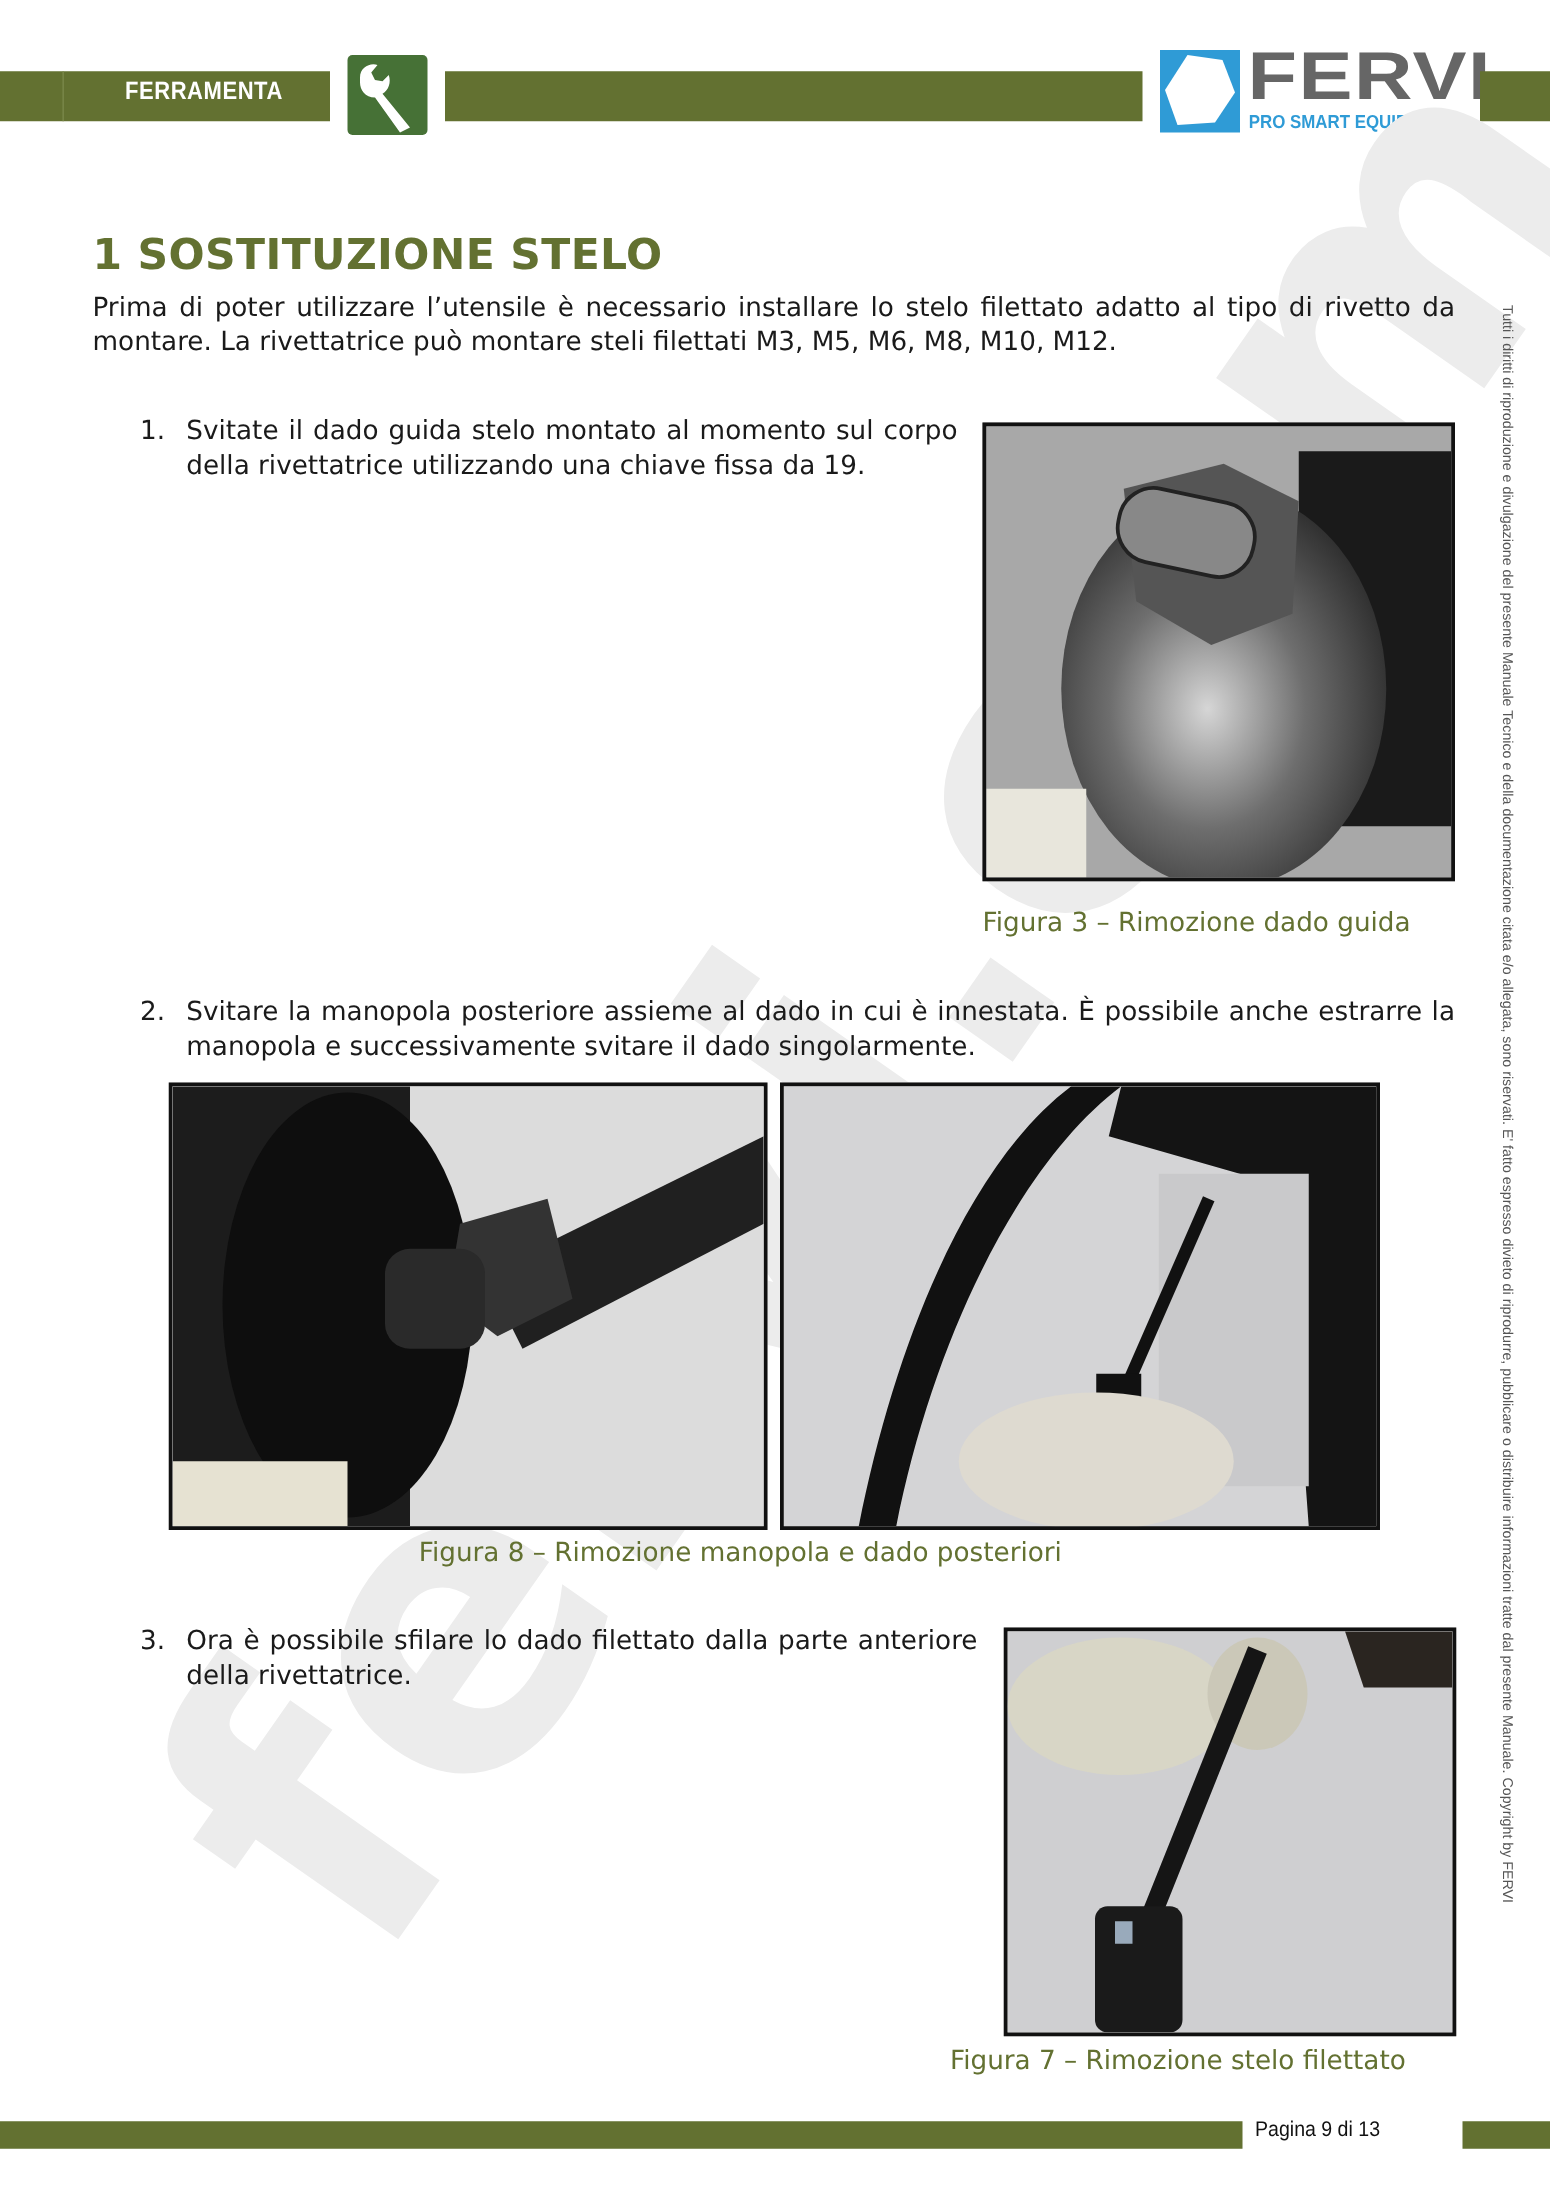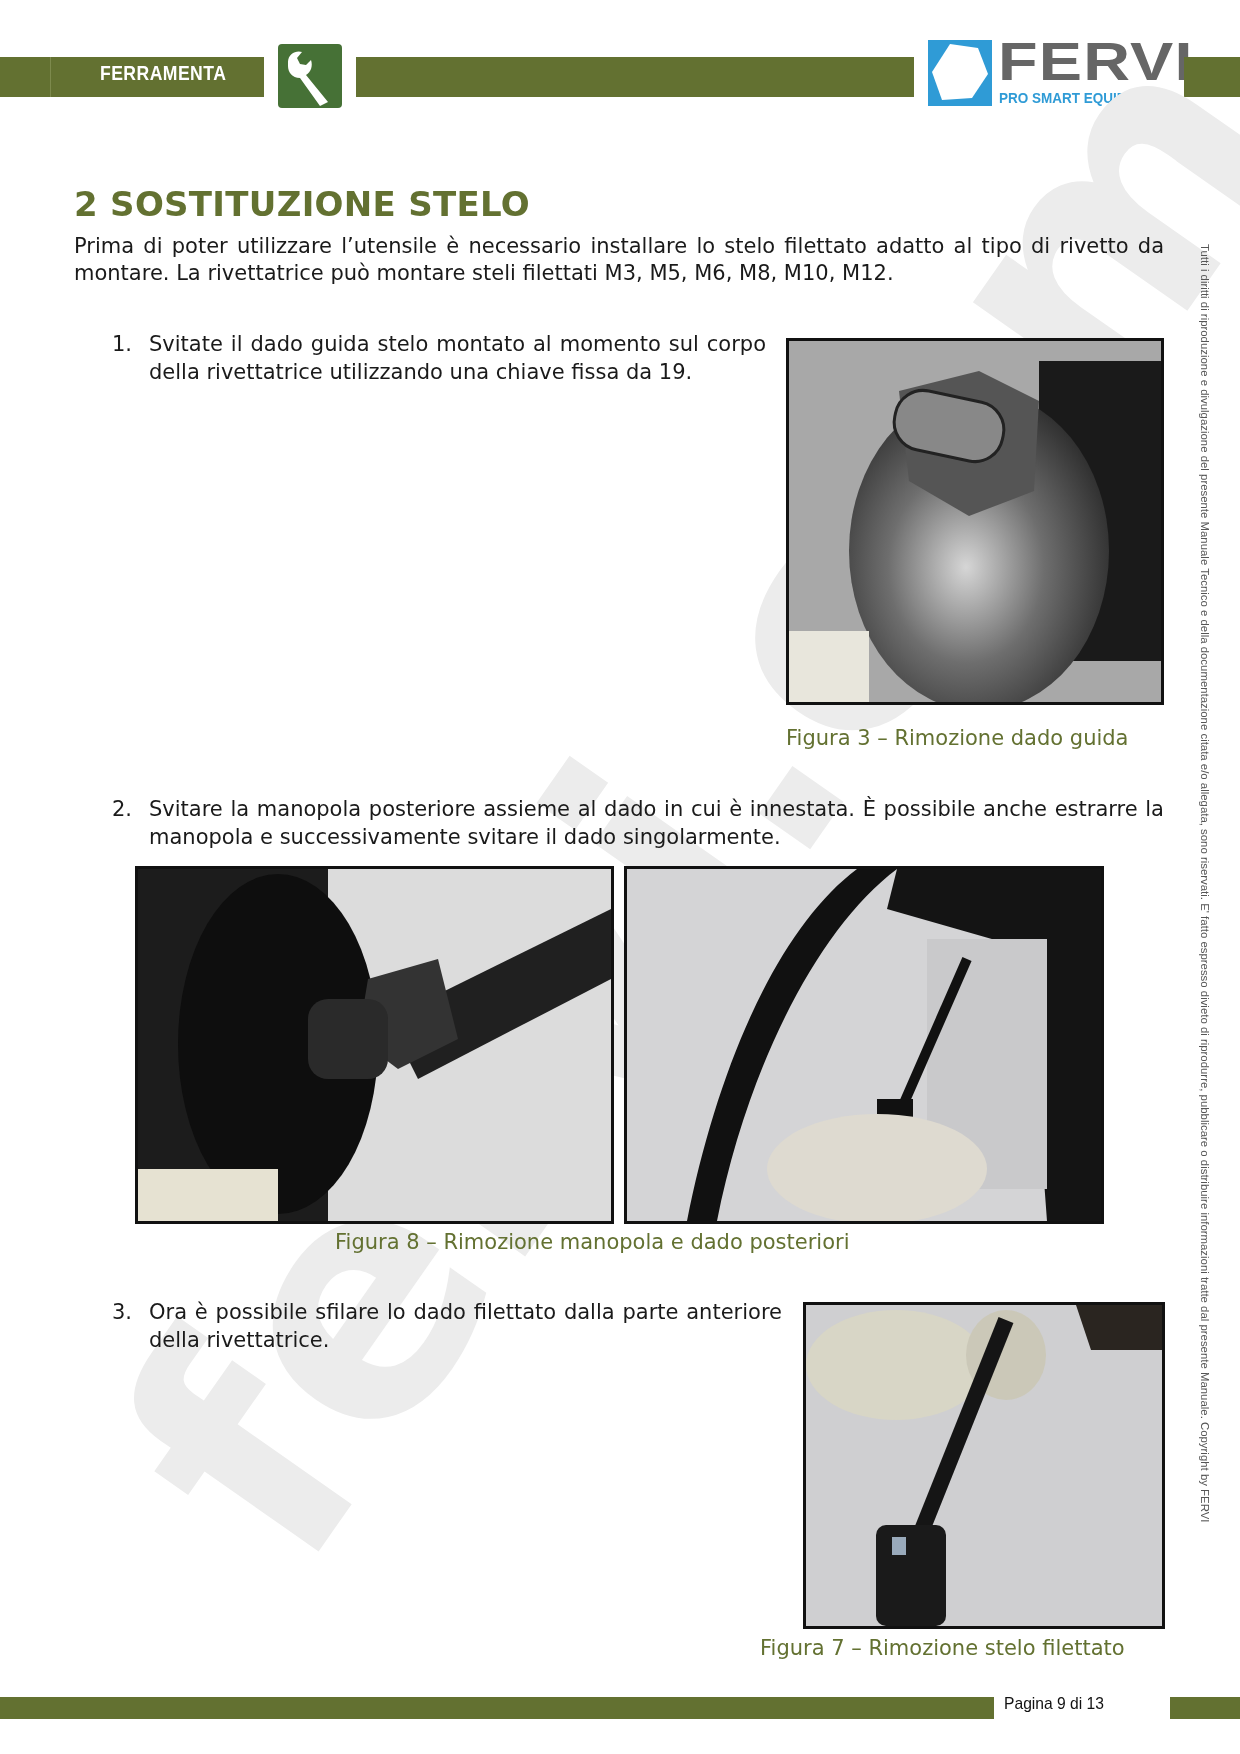--- a/index.html
+++ b/index.html
@@ -112,21 +112,21 @@
   <span class="logo-word">FERVI</span>
   <span class="logo-tag">PRO SMART EQUIPMENT</span>
 </div>
 
 <div class="hbar" style="left:1184px; top:57px; width:56px; height:40px;"></div>
 
 <div class="watermark">fervi.com</div>
 
 <div class="side-note">Tutti i diritti di riproduzione e divulgazione del presente Manuale Tecnico e della documentazione citata e/o allegata, sono riservati. E' fatto espresso divieto di riprodurre, pubblicare o distribuire informazioni tratte dal presente Manuale. Copyright by FERVI</div>
 
-<h1 class="section-title">2 SOSTITUZIONE STELO</h1>
+<h1 class="section-title">1 SOSTITUZIONE STELO</h1>
 <p class="intro">Prima di poter utilizzare l’utensile è necessario installare lo stelo filettato adatto al tipo di rivetto da montare. La rivettatrice può montare steli filettati M3, M5, M6, M8, M10, M12.</p>
 
 <div class="step" style="left:112px; top:330px; width:654px;">
   <span class="num">1.</span>
   <span class="txt">Svitate il dado guida stelo montato al momento sul corpo della rivettatrice utilizzando una chiave fissa da 19.</span>
 </div>
 
 <div class="photo" style="left:786px; top:338px; width:378px; height:367px; background:#9a9a9a;">
   <svg width="372" height="361" viewBox="0 0 372 361">
     <defs>

